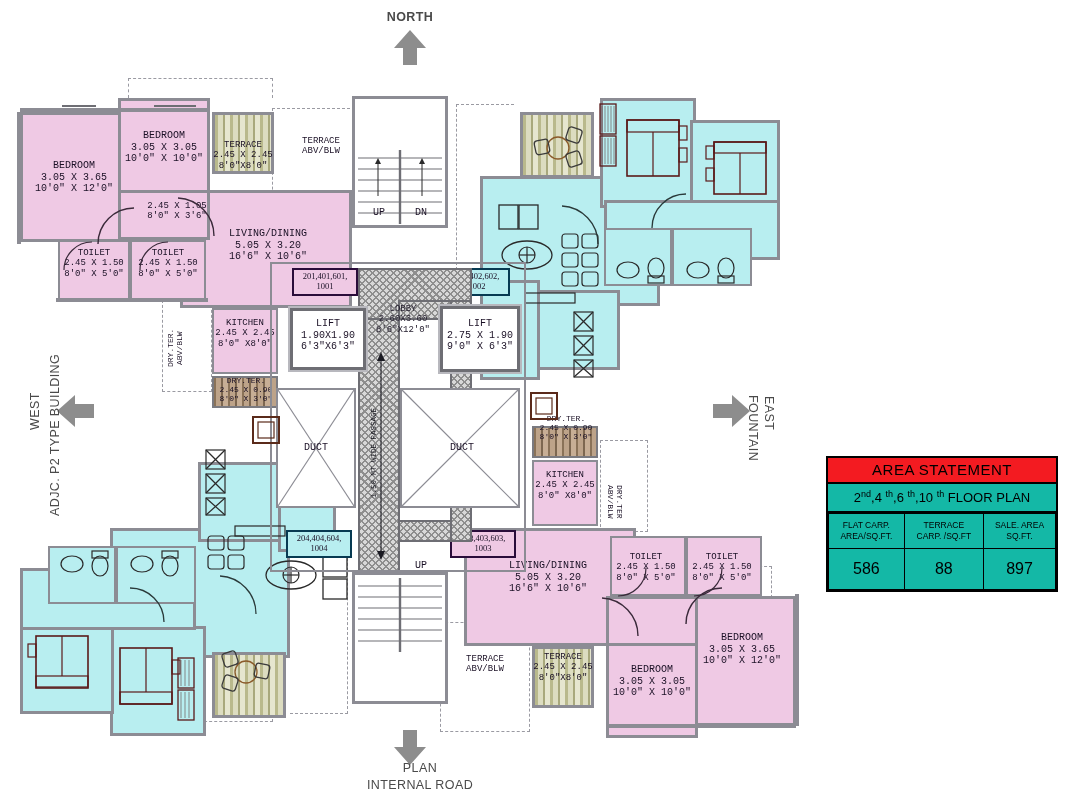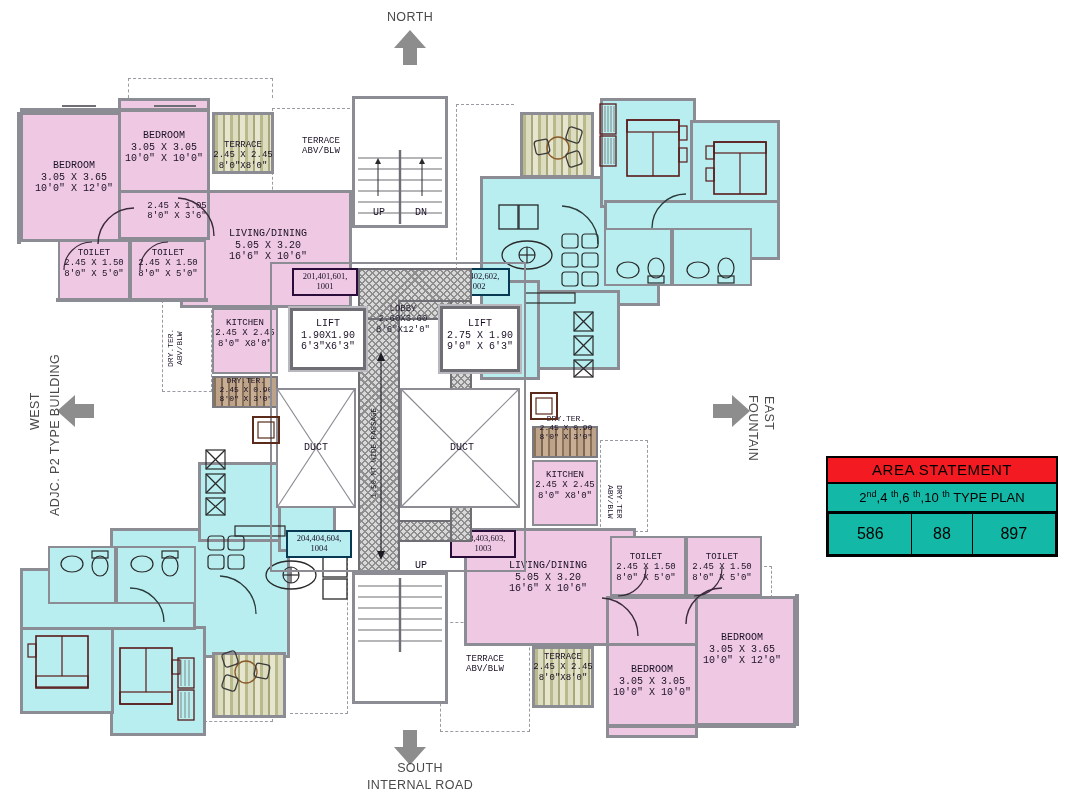--- a/index.html
+++ b/index.html
@@ -162,29 +162,29 @@
   #as-table td.vl { font-size: 16px; padding: 11px 2px; }
 
   
   .fsvg { position: absolute; overflow: visible; }
 </style>
 </head>
 <body>
 
 <div id="stage">
 
-  <div class="compass-txt" style="left:350px; top:10px; width:120px;">NORTH</div>
+  <div class="compass-txt" style="left:350px; top:10px; width:120px;font-weight:bold;">NORTH</div>
   <svg class="arrow" style="left:388px; top:28px;" width="44" height="38" viewBox="0 0 44 38">
     <polygon points="22,2 38,20 29,20 29,37 15,37 15,20 6,20" fill="#8d8d8d"></polygon>
   </svg>
 
   <svg class="arrow" style="left:388px; top:728px;" width="44" height="38" viewBox="0 0 44 38">
     <polygon points="22,37 38,19 29,19 29,2 15,2 15,19 6,19" fill="#8d8d8d"></polygon>
   </svg>
-  <div class="compass-txt" style="left:330px; top:760px; width:180px; line-height:1.35;"><span>SOUTH</span><br><span>INTERNAL ROAD</span></div>
+  <div class="compass-txt" style="left:330px; top:760px; width:180px; line-height:1.35;"><span>PLAN</span><br><span>INTERNAL ROAD</span></div>
 
   <svg class="arrow" style="left:55px; top:390px;" width="40" height="42" viewBox="0 0 40 42">
     <polygon points="2,21 20,5 20,14 39,14 39,28 20,28 20,37" fill="#8d8d8d"></polygon>
   </svg>
   <div class="compass-txt v180" style="left:28px; top:368px; height:86px;">WEST</div>
   <div class="compass-txt v180" style="left:48px; top:368px; height:148px;">ADJC. P2 TYPE BUILDING</div>
 
   <svg class="arrow" style="left:712px; top:390px;" width="40" height="42" viewBox="0 0 40 42">
     <polygon points="38,21 20,5 20,14 1,14 1,28 20,28 20,37" fill="#8d8d8d"></polygon>
   </svg>
@@ -616,24 +616,32 @@
   <svg class="fsvg" style="left:14px; top:104px;" width="790" height="10" viewBox="0 0 790 10">
     <g stroke="#6e6e74" stroke-width="2">
       <line x1="48" y1="2" x2="82" y2="2"></line>
         <line x1="140" y1="2" x2="182" y2="2"></line>
     </g>
   </svg>
 
   <div id="area-statement">
     <div id="as-title">AREA STATEMENT</div>
     <div id="as-sub">
-      <span>2</span><sup>nd</sup><span>,4 </span><sup>th</sup><span>,6 </span><sup>th</sup><span>,10 </span><sup>th</sup><span> TYPE PLAN</span>
+      <span>2</span><sup>nd</sup><span>,4 </span><sup>th</sup><span>,6 </span><sup>th</sup><span>,10 </span><sup>th</sup><span> FLOOR PLAN</span>
     </div>
     <table id="as-table">
       <tbody>
+          <tr>
+        <td class="hd" style="white-space:pre-line;">FLAT CARP.
+AREA/SQ.FT.</td>
+        <td class="hd" style="white-space:pre-line;">TERRACE
+CARP. /SQ.FT</td>
+        <td class="hd" style="white-space:pre-line;">SALE. AREA
+SQ.FT.</td>
+      </tr>
       <tr>
         <td class="vl">586</td>
         <td class="vl">88</td>
         <td class="vl">897</td>
       </tr>
     </tbody>
       </table>
   </div>
 
 </div>

